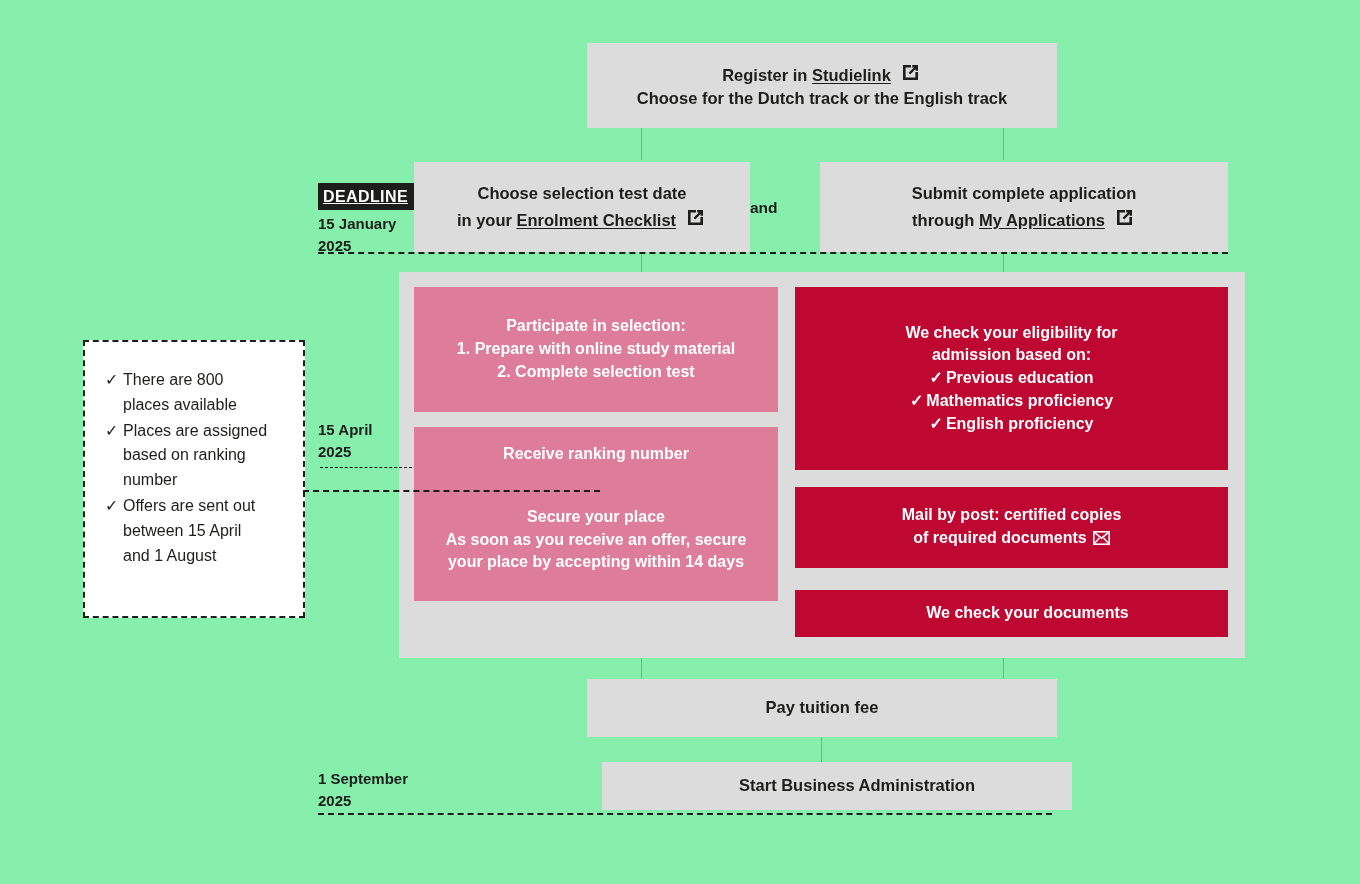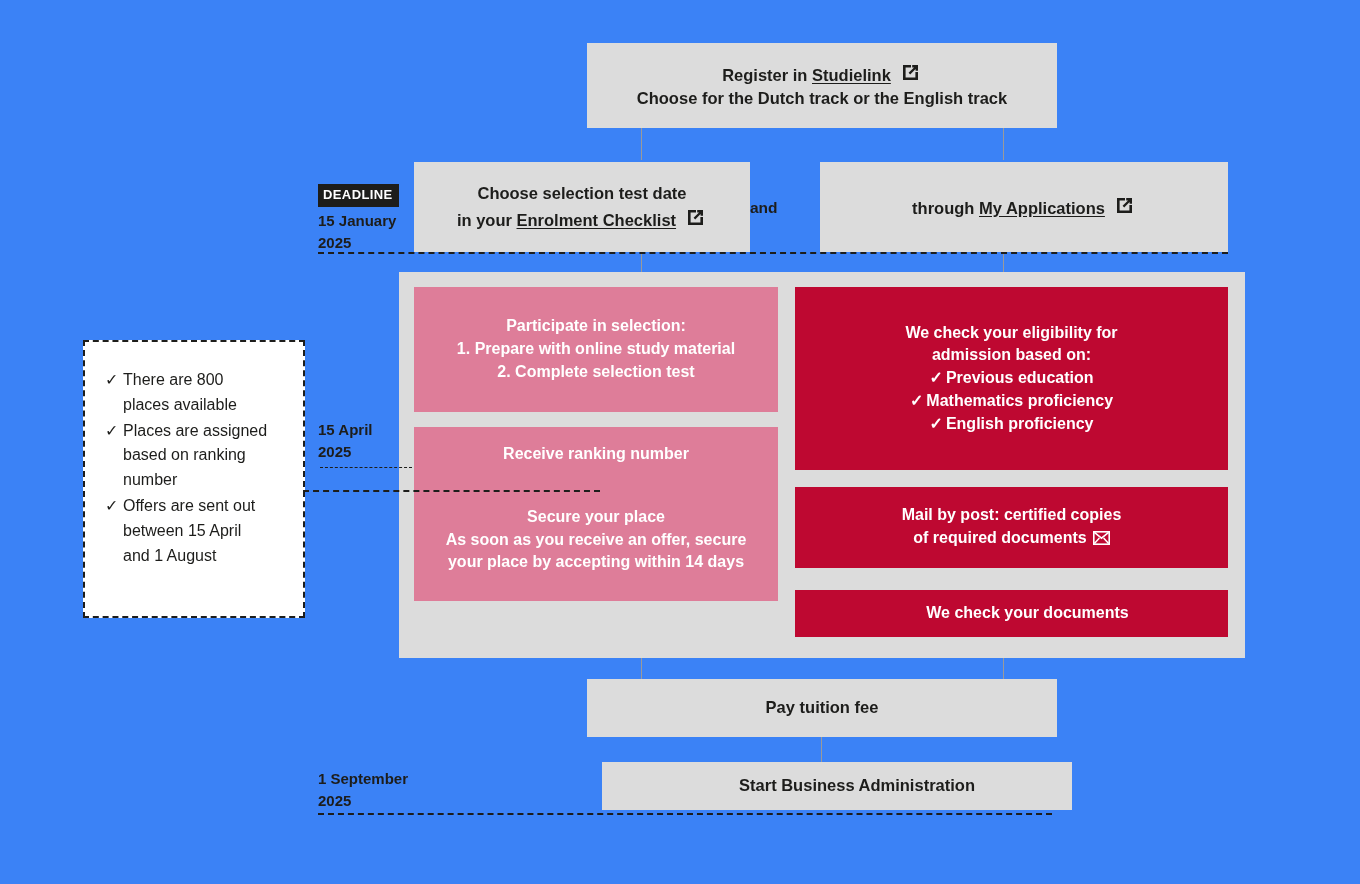--- a/index.html
+++ b/index.html
@@ -8,21 +8,21 @@
     background: #ffffff;
   }
   body {
     font-family: "Liberation Sans", sans-serif;
     color: #1a1a1a;
   }
   #canvas {
     position: relative;
     width: 1360px;
     height: 884px;
-    background: #3b82f6;
+    background: #86efac;
     overflow: hidden;
   }
 
   
   .box {
     position: absolute;
     box-sizing: border-box;
     display: flex;
     flex-direction: column;
     align-items: center;
@@ -82,25 +82,26 @@
     font-weight: bold;
     color: #1d1d1b;
     line-height: 1.45;
     text-align: left;
     white-space: nowrap;
   }
   .deadline-badge {
     display: inline-block;
     background: #1d1d1b;
     color: #ffffff;
-    font-size: 13px;
+    font-size: 16px;
     font-weight: bold;
     letter-spacing: 0.4px;
     padding: 2px 6px 2px 5px;
     margin-bottom: 3px;
+    text-decoration: underline;
   }
 
   
   .notebox {
     position: absolute;
     box-sizing: border-box;
     border: 2px dashed #1d1d1b;
     background: #ffffff;
     padding: 26px 16px 20px 20px;
   }
@@ -180,20 +181,21 @@
       <span>in your </span><span class="u">Enrolment Checklist</span><span class="ext-icon"><svg width="22" height="22" viewBox="0 0 22 22">
             <path d="M3 4 H11 V6.6 H5.6 V16.4 H15.4 V11 H18 V19 H3 Z" fill="#1d1d1b"></path>
             <path d="M12.2 4 H18 V9.8 H15.6 V8.0 L10.2 13.4 L8.6 11.8 L14.0 6.4 H12.2 Z" fill="#1d1d1b"></path>
           </svg></span>
     </span>
   </div>
 
   <div class="and-label" style="left:750px; top:199px; width:70px;">and</div>
 
   <div class="box box-grey" style="left:820px; top:162px; width:408px; height:90px;">
+    <span class="line-row">Submit complete application</span>
     <span class="line-row">
       <span>through </span><span class="u">My Applications</span><span class="ext-icon"><svg width="22" height="22" viewBox="0 0 22 22">
             <path d="M3 4 H11 V6.6 H5.6 V16.4 H15.4 V11 H18 V19 H3 Z" fill="#1d1d1b"></path>
             <path d="M12.2 4 H18 V9.8 H15.6 V8.0 L10.2 13.4 L8.6 11.8 L14.0 6.4 H12.2 Z" fill="#1d1d1b"></path>
           </svg></span>
     </span>
   </div>
 
   <div class="dash-h" style="left:318px; top:252px; width:910px;"></div>
 

